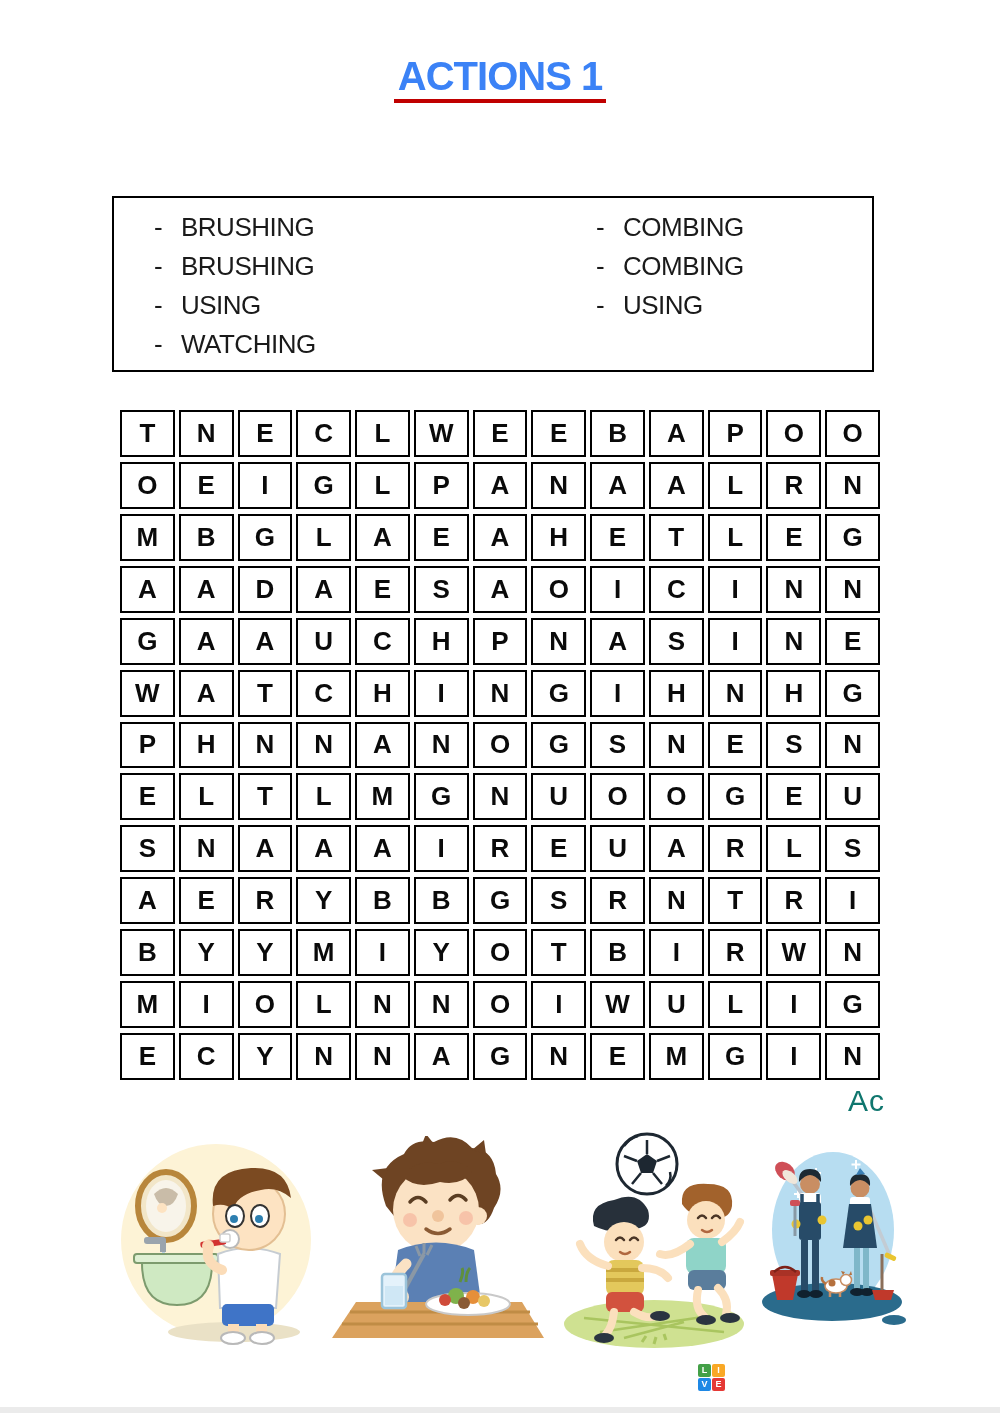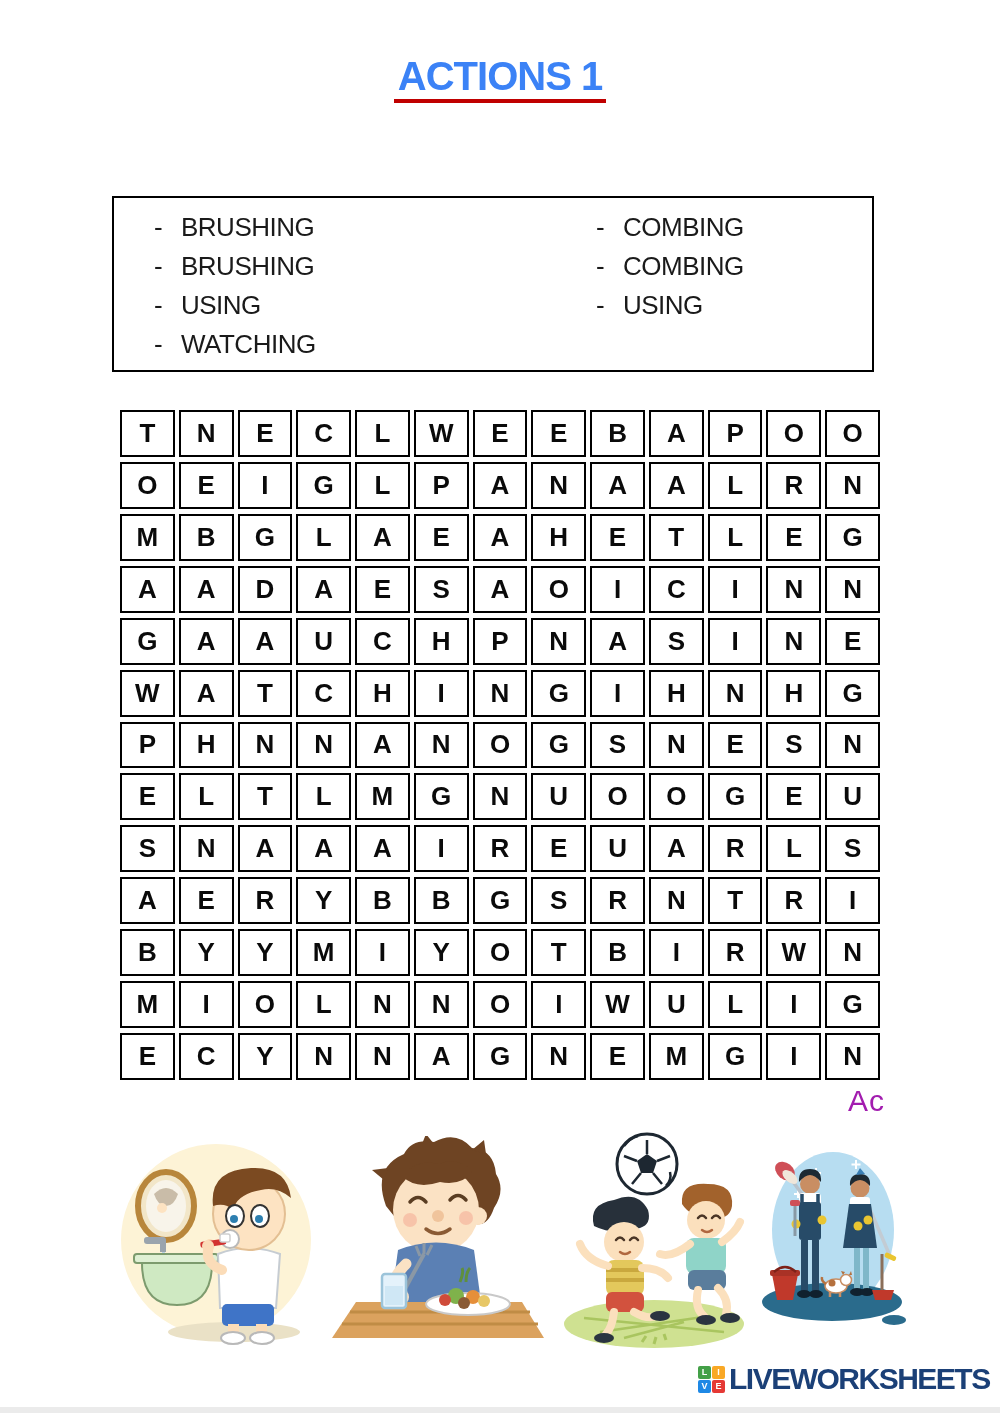--- a/index.html
+++ b/index.html
@@ -33,21 +33,21 @@
     position:absolute;left:120px;top:410px;width:760px;height:670px;
     display:grid;grid-template-columns:repeat(13,1fr);grid-auto-rows:1fr;
     column-gap:4px;row-gap:5px;box-sizing:border-box;
   }
   .cell{
     border:2px solid #000;background:#fff;display:flex;align-items:center;justify-content:center;
     font-size:26px;font-weight:bold;color:#0a0a0a;box-sizing:border-box;
   }
   
   .watermark{
-    position:absolute;left:848px;top:1084px;font-size:30px;color:#a21caf;
+    position:absolute;left:848px;top:1084px;font-size:30px;color:#0f766e;
     font-weight:normal;letter-spacing:1px;
   }
   
   .illus{position:absolute;}
   .illus svg{display:block;width:100%;height:100%;}
   .illus-brushing{left:116px;top:1142px;width:196px;height:204px;}
   .illus-eating{left:326px;top:1136px;width:220px;height:207px;}
   .illus-playing{left:554px;top:1126px;width:200px;height:228px;}
   .illus-cleaning{left:758px;top:1144px;width:150px;height:190px;}
   
@@ -454,17 +454,16 @@
     </svg>
   </div>
 
   <div class="footer-logo">
     <div class="logo-squares">
         <div class="sq" style="background: rgb(67, 160, 71);">L</div>
         <div class="sq" style="background: rgb(249, 168, 37);">I</div>
         <div class="sq" style="background: rgb(30, 136, 229);">V</div>
         <div class="sq" style="background: rgb(229, 57, 53);">E</div>
       </div>
-    <div class="brand">LIVEWORKSHEETS</div>
   </div>
 
   <div class="bottom-strip"></div>
 </div>
 
 </body></html>

